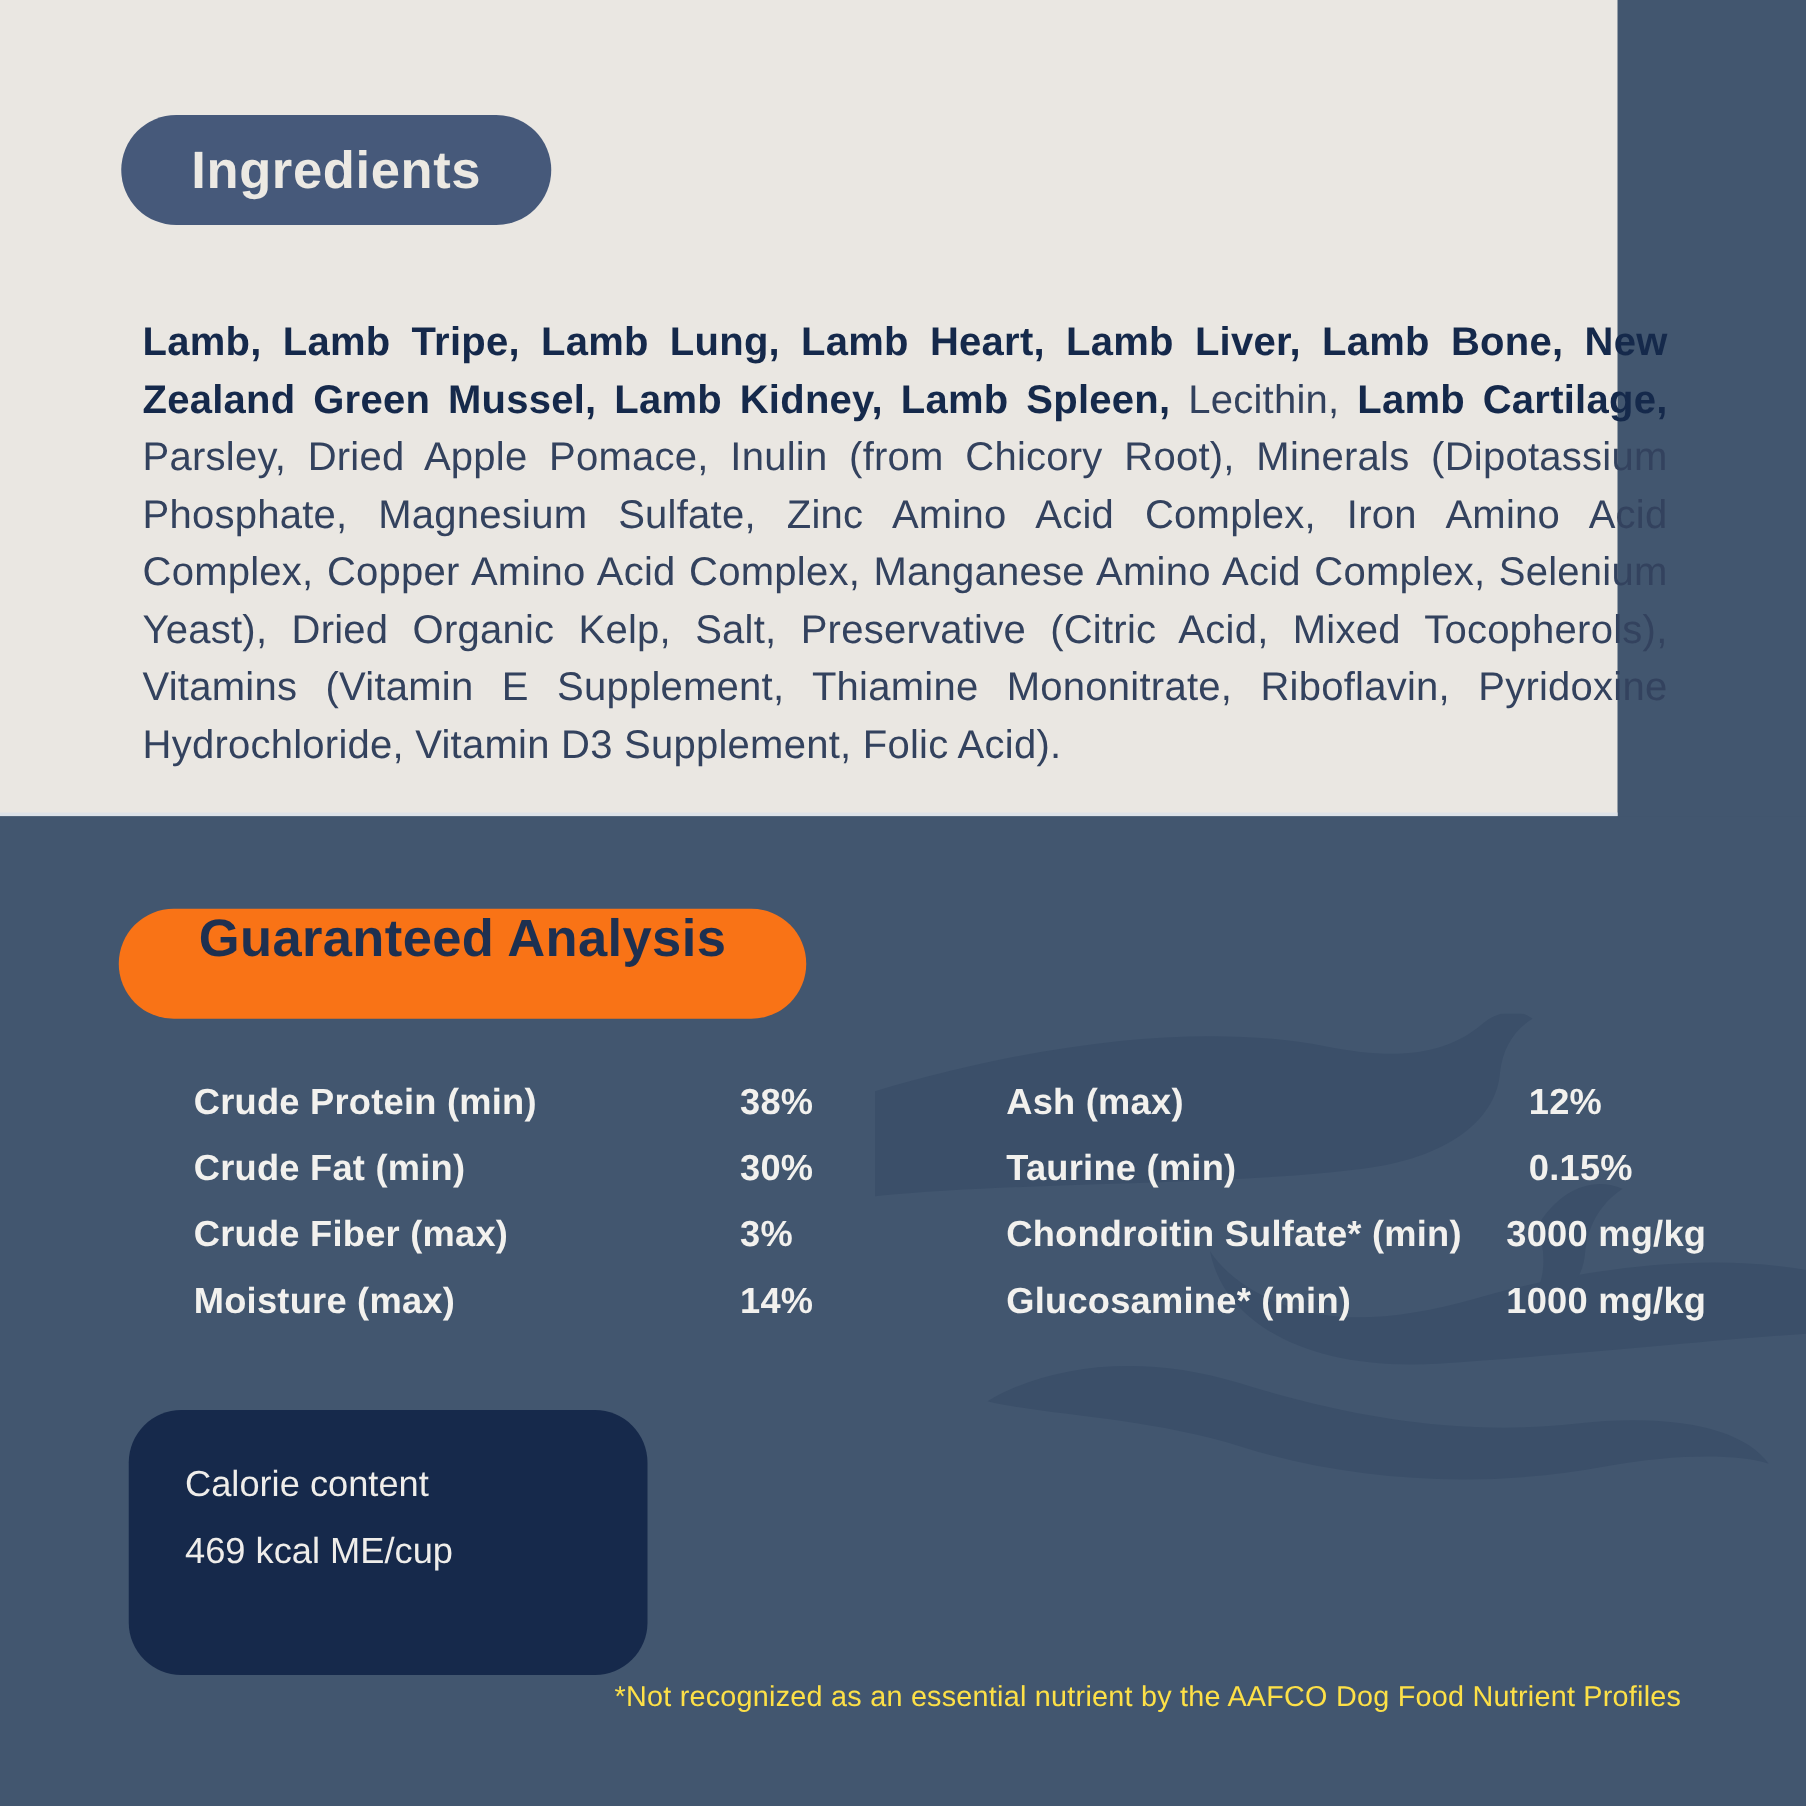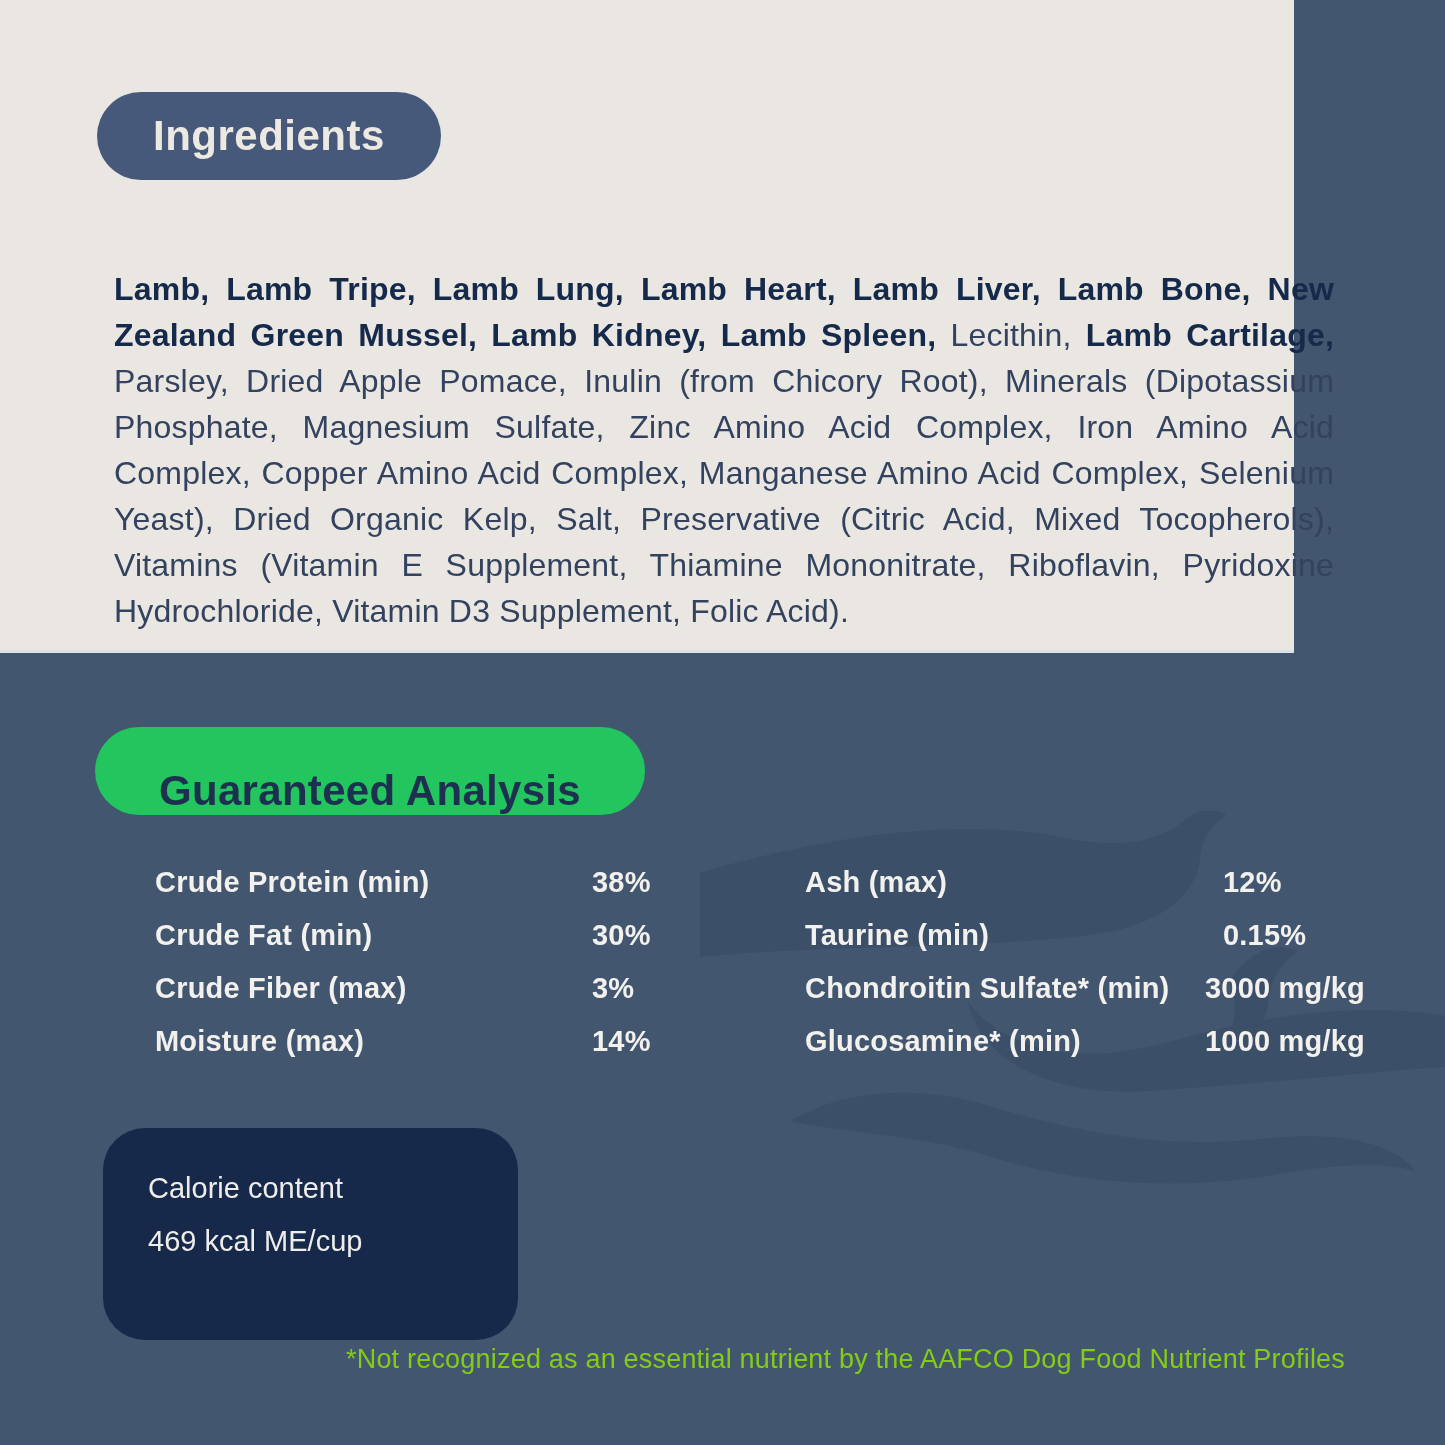--- a/index.html
+++ b/index.html
@@ -12,57 +12,57 @@
     position:absolute; top:0; left:0; width:1294px; height:650px;
     background:#EAE7E2; border-bottom:3px solid #DDE2E8;
   }
   .pill-ingredients {
     position:absolute; top:92px; left:97px; height:88px;
     background:#46597A; border-radius:48px;
     display:flex; align-items:center; padding:0 56px;
     color:#ECE9E3; font-size:42px; font-weight:bold; letter-spacing:0.5px;
   }
   .ingredients-text {
-    position:absolute; top:234px; left:114px; width:1220px;
+    position:absolute; top:218px; left:114px; width:1220px;
     font-size:32px; line-height:46px; text-align:justify; text-align-last:left;
     color:#33425E; letter-spacing:0.2px;
   }
   .ingredients-text .b { font-weight:bold; color:#15294B; }
   
   .section-bottom {
     position:absolute; top:653px; left:0; width:1445px; height:792px;
     background:#42566F; overflow:hidden;
   }
   .swoosh { position:absolute; top:158px; right:0; width:745px; height:440px; }
   .swoosh path { fill:#3B4F69; }
   .pill-ga {
     position:absolute; top:74px; left:95px; height:88px;
-    background:#22c55e; border-radius:48px;
-    display:flex; align-items:flex-end; padding:0 64px;
+    background:#f97316; border-radius:48px;
+    display:flex; align-items:flex-start; padding:0 64px;
     color:#1E3050; font-size:42px; font-weight:bold; letter-spacing:0.3px;
   }
   .ga-col { position:absolute; top:203px; }
   .ga-col-1 { left:115px; width:640px; }
   .ga-col-2 { left:765px; width:600px; }
   .ga-row {
     display:flex; align-items:center; height:53px;
     color:#F2F1EE; font-size:29px; font-weight:bold; letter-spacing:0.2px;margin-left:40px;
   }
   .ga-col-1 .ga-label { width:437px; }
   .ga-col-2 .ga-label { width:418px; }
   .ga-value { white-space:nowrap; }
   .calorie-box {
     position:absolute; left:103px; top:475px; width:415px; height:212px;
     background:#16294B; border-radius:42px; box-sizing:border-box;
     padding:42px 20px 0 45px; color:#EFEDEA; font-size:29px; line-height:36px;
   }
   .calorie-group2 { margin-top:17px; }
   .footnote {
     position:absolute; top:691px; right:100px;
-    color:#84cc16; font-size:27px; letter-spacing:0.2px; white-space:nowrap;
+    color:#fde047; font-size:23px; letter-spacing:0.2px; white-space:nowrap;
   }
 </style>
 </head>
 <body>
 
 <div class="page">
 
   <div class="section-top">
     <div class="pill-ingredients">
       <span>Ingredients</span>

